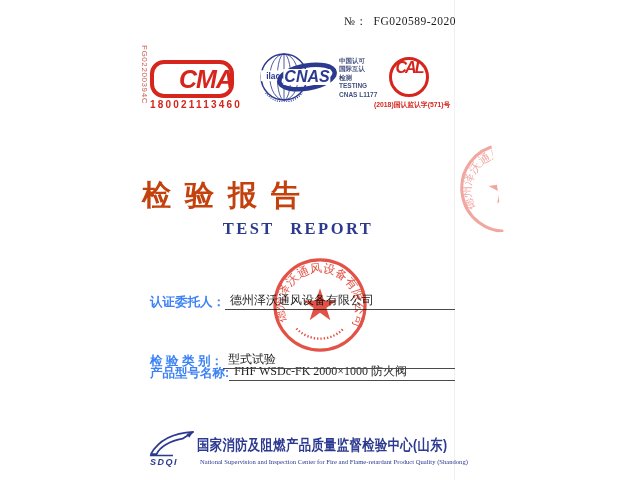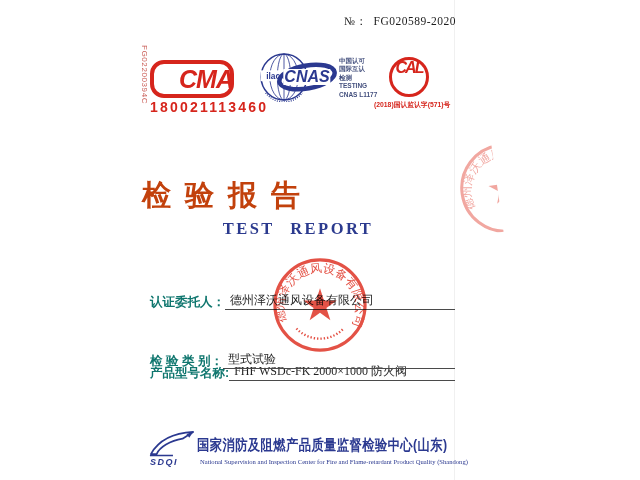--- a/index.html
+++ b/index.html
@@ -18,21 +18,21 @@
   
   .side-code{left:149px;top:45px;font-size:8px;color:#c04038;letter-spacing:0.6px;
              transform:rotate(90deg);transform-origin:left top;white-space:nowrap;opacity:0.85;
              font-family:"Liberation Sans",sans-serif;}
 
   
   .cma-box{left:150px;top:60px;width:76px;height:30px;border:4px solid #d6251c;border-radius:14px;
            display:flex;align-items:center;justify-content:center;}
   .cma-text{font-weight:bold;font-style:italic;font-size:25px;color:#d6251c;letter-spacing:-1px;
             font-family:"Liberation Sans",sans-serif;line-height:1;margin-left:28px;}
-  .cma-number{left:150px;top:99px;width:84px;text-align:center;font-size:14px;color:#d6251c;
+  .cma-number{left:150px;top:99px;width:84px;text-align:center;font-size:10px;color:#d6251c;
               letter-spacing:2.2px;font-weight:bold;}
 
   
   .ilac{left:259px;top:52px;width:50px;height:50px;}
   
   .cnas-wrap{left:277px;top:61px;width:60px;height:32px;}
   .cnas-text{position:absolute;left:50%;top:50%;transform:translate(-50%,-50%);
              font-weight:bold;font-style:italic;font-size:16px;color:#2b3990;background:#fff;
              padding:0 1px;line-height:1;letter-spacing:0;}
   .cnas-caption{left:339px;top:57px;font-size:6.5px;line-height:8.4px;color:#44507e;
@@ -48,21 +48,21 @@
   
   .title-zh{left:128px;top:176px;width:340px;text-align:left;font-size:29px;font-weight:bold;
             color:#c2410c;letter-spacing:14px;text-indent:14px;
             font-family:"Liberation Sans",sans-serif;}
   .title-en{left:128px;top:219px;width:340px;text-align:center;font-size:16.5px;font-weight:bold;
             color:#2b3a8e;letter-spacing:2.5px;word-spacing:9px;
             font-family:"Liberation Serif",serif;}
 
   
   .field-row{left:150px;width:305px;height:18px;display:flex;align-items:flex-end;position:absolute;}
-  .field-label{flex:0 0 auto;font-size:12.5px;font-weight:600;color:#0f766e;white-space:nowrap;
+  .field-label{flex:0 0 auto;font-size:12.5px;font-weight:600;color:#3b82f6;white-space:nowrap;
                line-height:16px;}
   .field-value{flex:1 1 auto;border-bottom:1px solid #4a4a4a;font-size:12px;color:#1f1f1f;
                padding:0 2px 1px 5px;white-space:nowrap;line-height:16px;
                font-family:"Liberation Serif",serif;}
   .row-1{top:292px;} .row-2{top:333px;margin-top:30px;} .row-3{top:351px;}
 
   
   .seal-main{left:271px;top:256px;width:98px;height:98px;color:#e03a2c;opacity:0.88;
              mix-blend-mode:multiply;}
   .seal-partial{left:458px;top:141px;width:94px;height:94px;color:#e03a2c;opacity:0.45;

